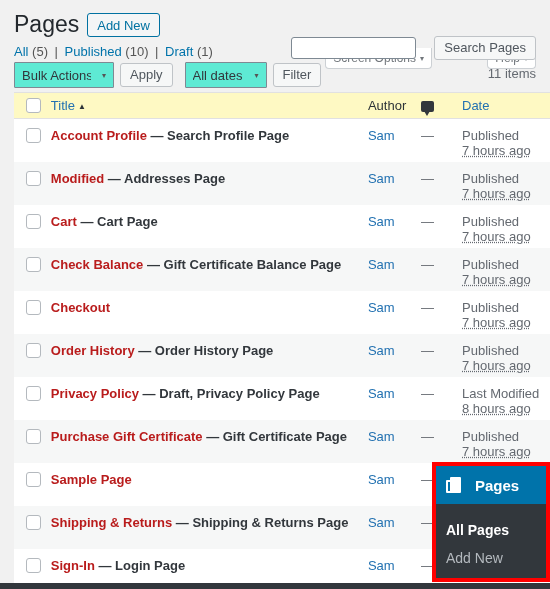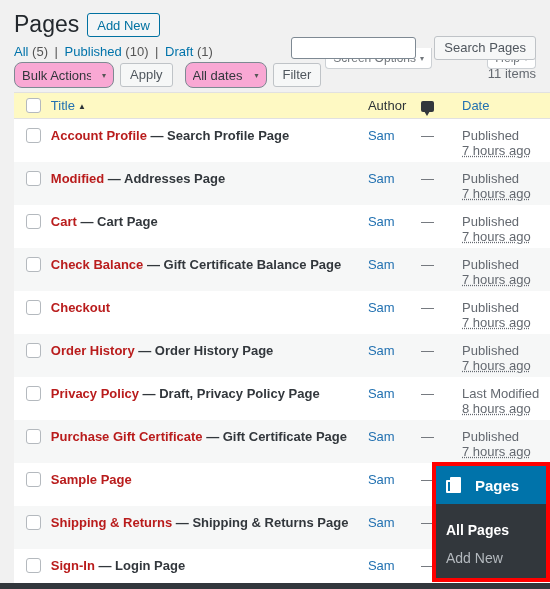--- a/index.html
+++ b/index.html
@@ -129,22 +129,22 @@
   
   .tablenav {
     position: absolute;
     top: 62px; left: 0; right: 14px;
     height: 30px;
   }
   .tablenav .actions { position: absolute; left: 0; top: 0; display: flex; align-items: center; }
   select.wp-select {
     height: 26px;
     border: 1px solid #7e8993;
-    border-radius: 8px;
-    background: #f9a8d4;
+    border-radius: 1px;
+    background: #5eead4;
     font-size: 13px;
     font-family: "Liberation Sans", sans-serif;
     color: #32373c;
     padding: 0 22px 0 7px;
     -webkit-appearance: none;
     appearance: none;
     box-sizing: border-box;
     cursor: pointer;
   }
   .selwrap { position: relative; display: inline-block; }

